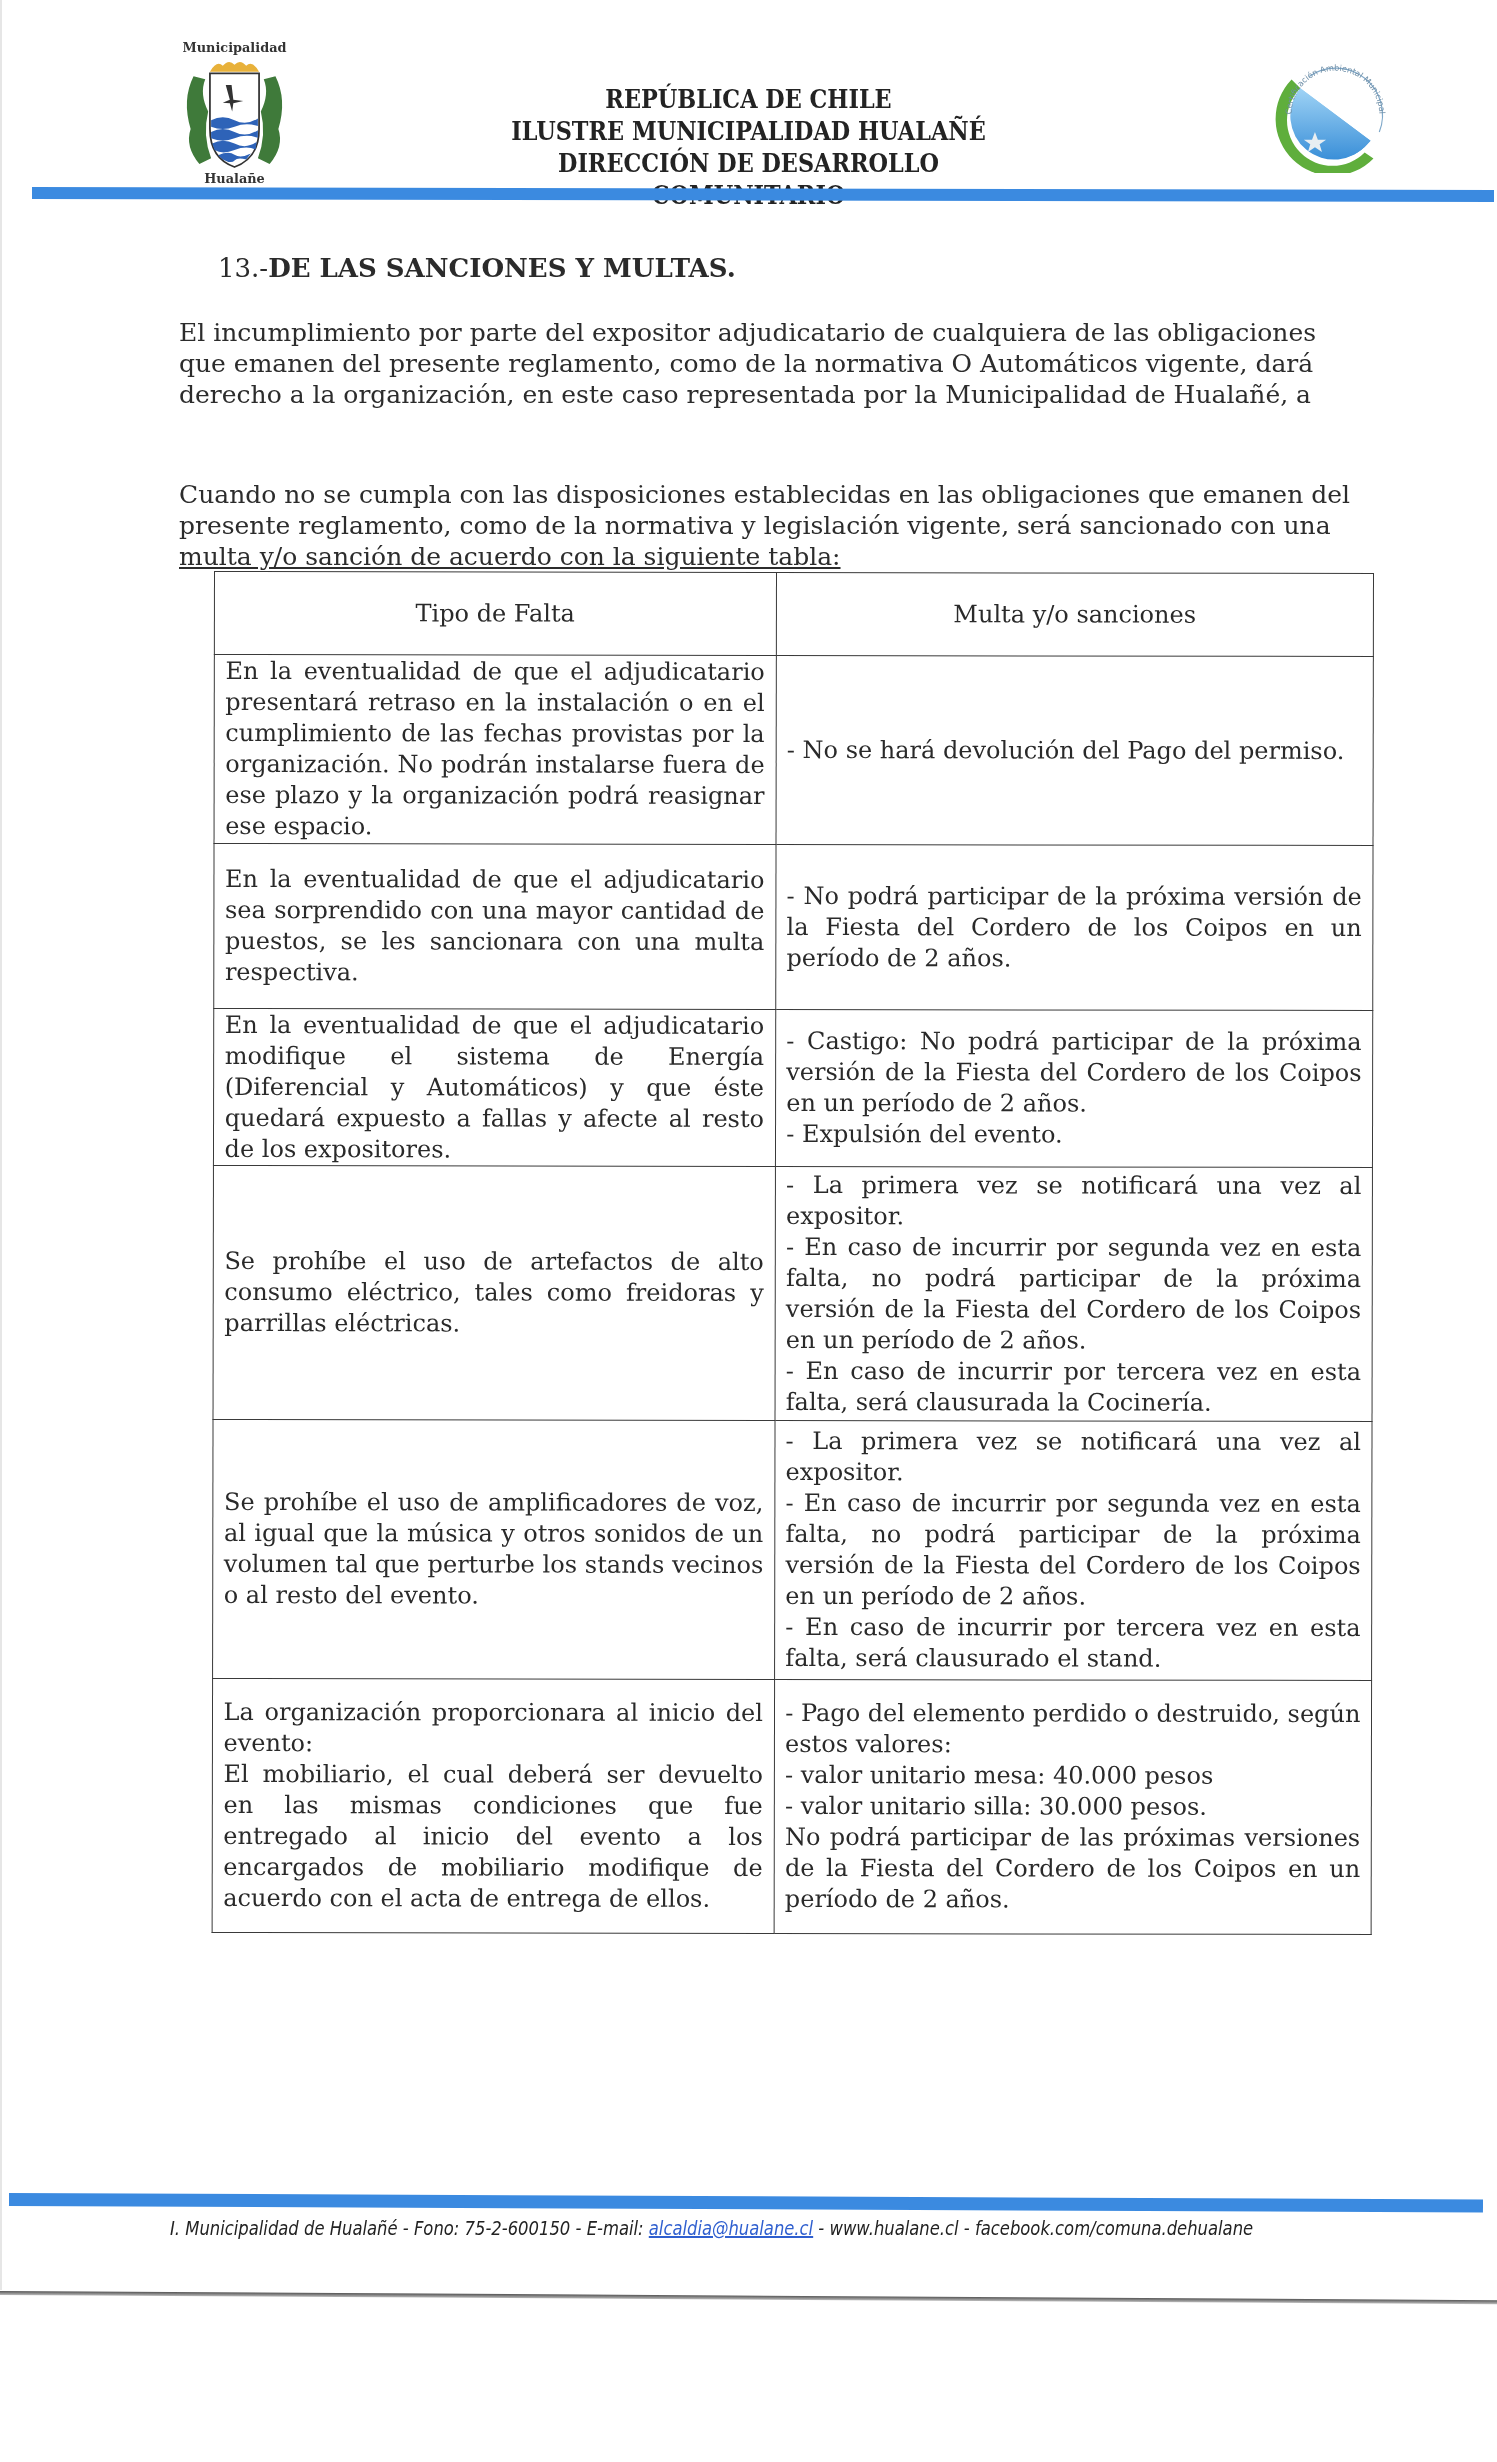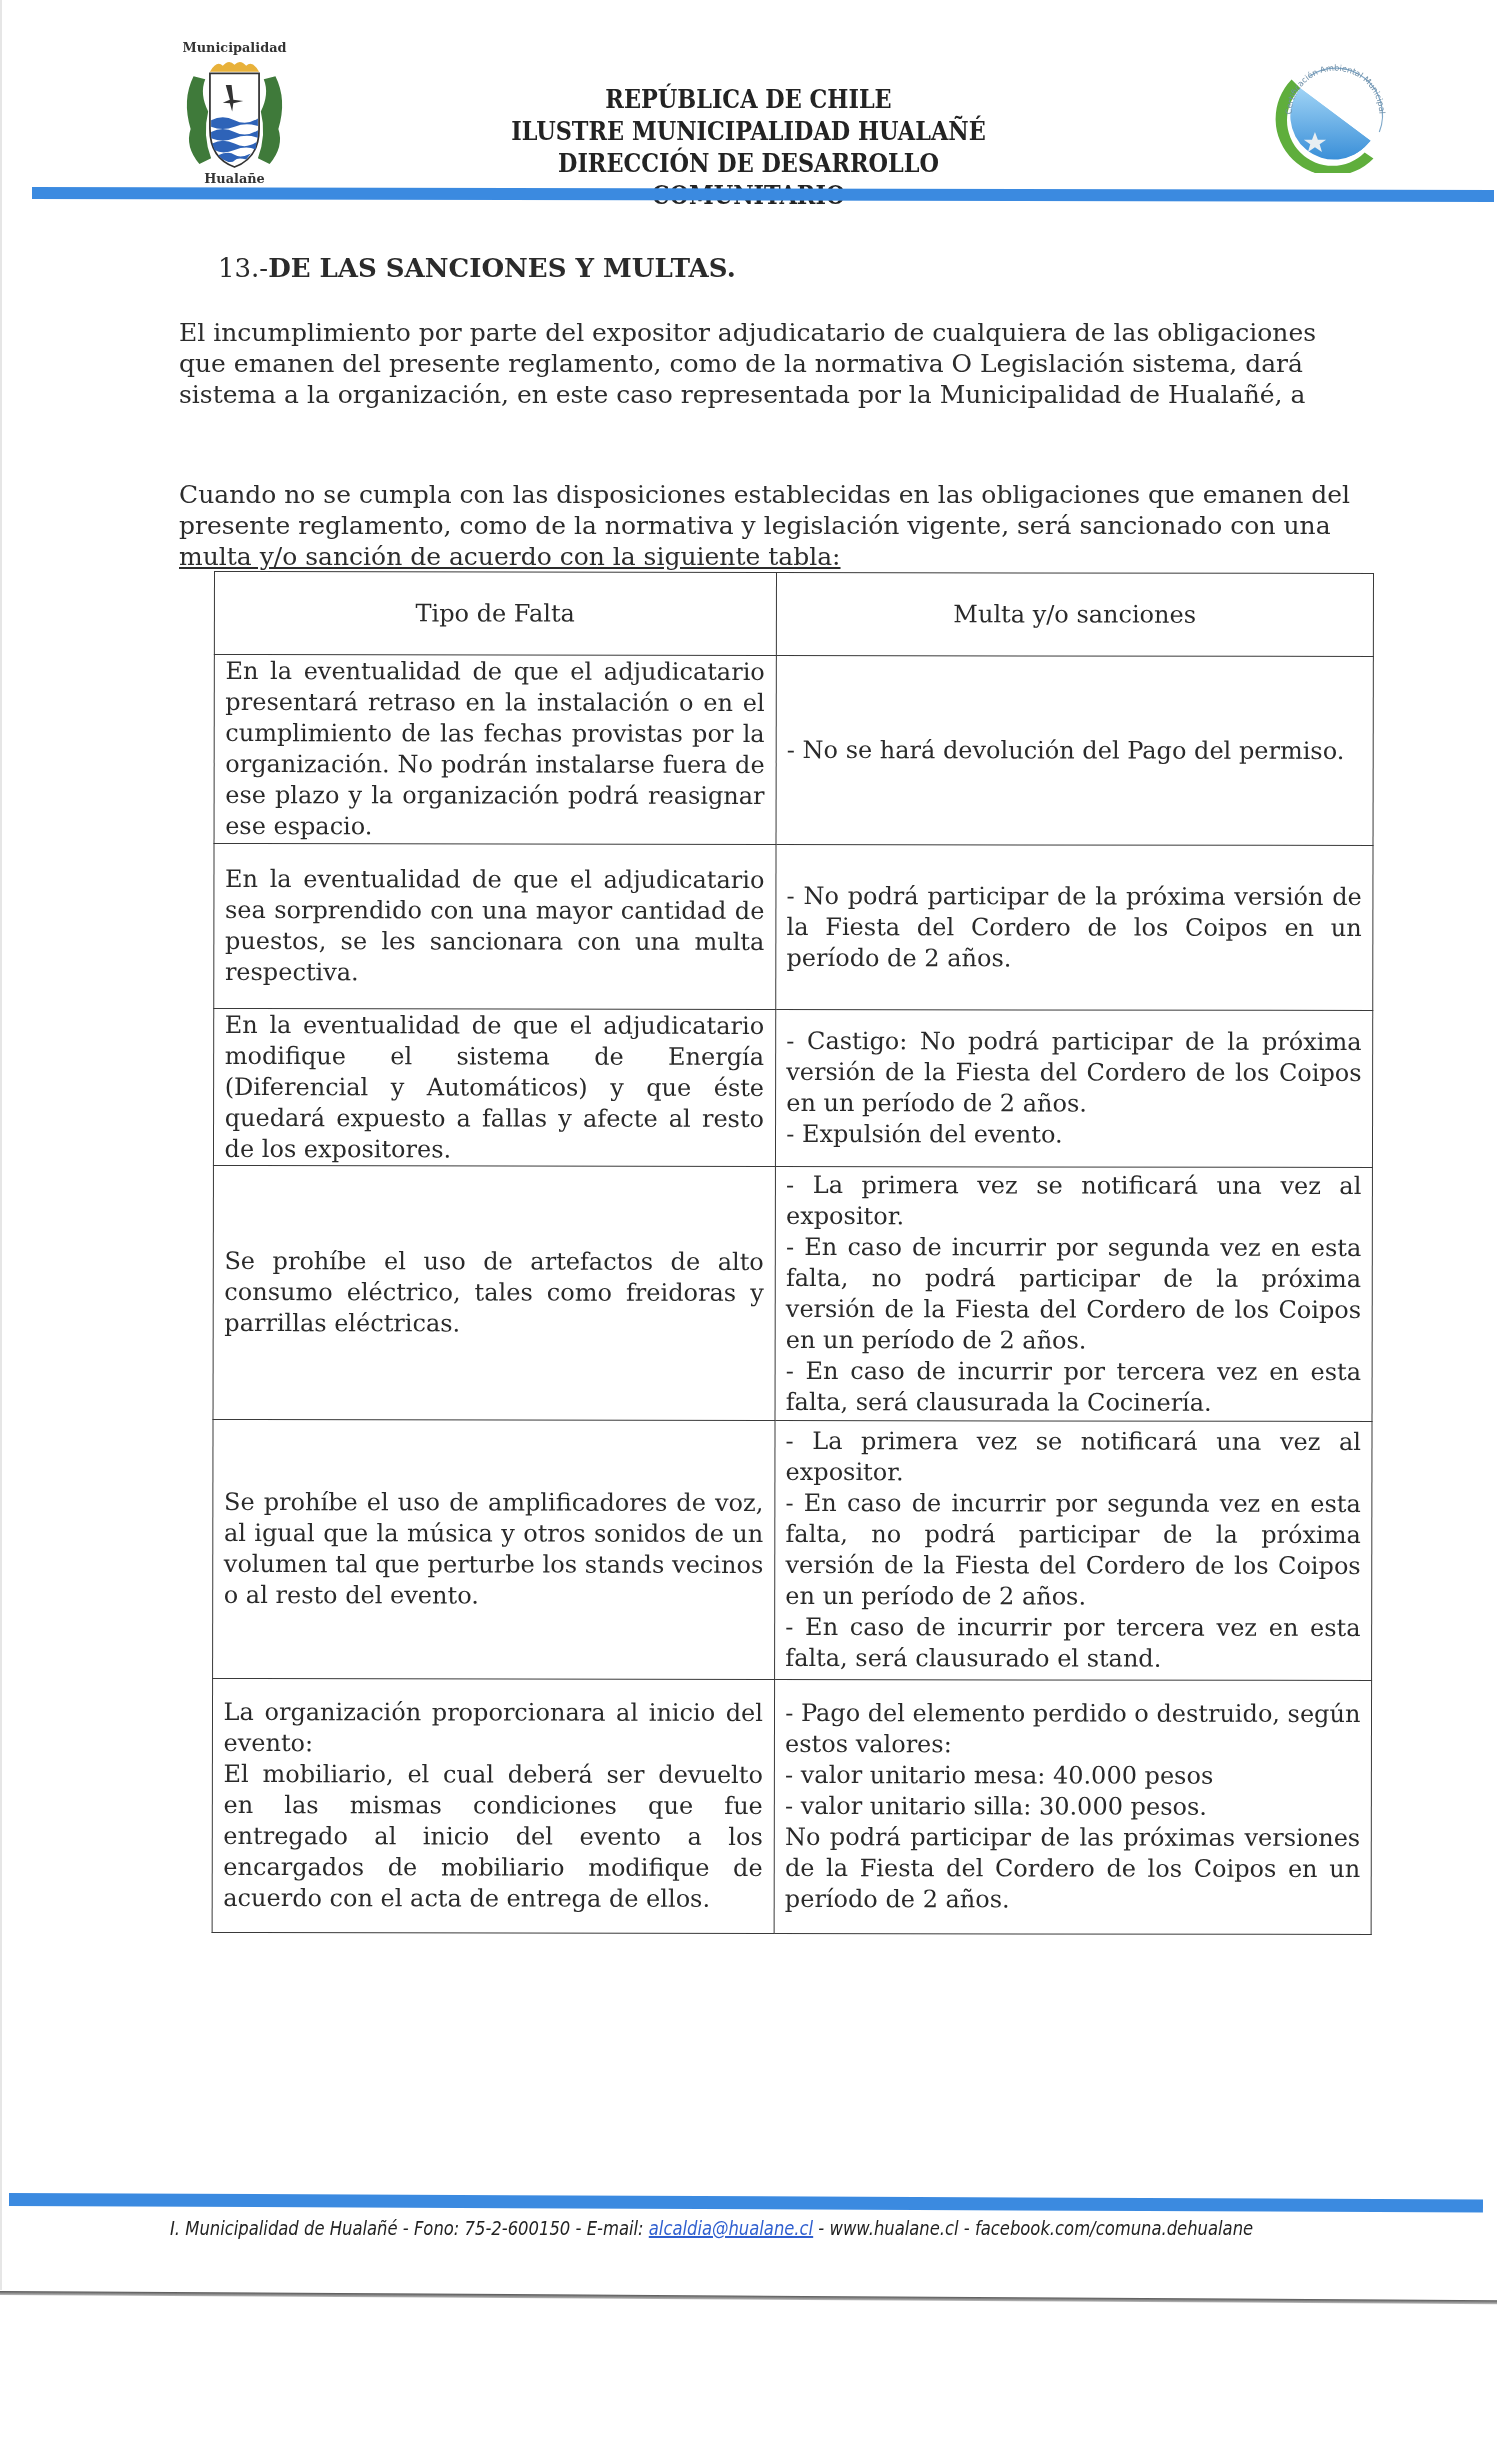--- a/index.html
+++ b/index.html
@@ -119,22 +119,22 @@
 
   <div class="header-rule"></div>
 </div>
 
 <div class="section-heading">
   <span class="num">13.-</span><span class="title">DE LAS SANCIONES Y MULTAS.</span>
 </div>
 
 <div class="para para1">
   <span class="line">El incumplimiento por parte del expositor adjudicatario de cualquiera de las obligaciones</span>
-  <span class="line">que emanen del presente reglamento, como de la normativa O Legislación sistema, dará</span>
-  <span class="line">sistema a la organización, en este caso representada por la Municipalidad de Hualañé, a</span>
+  <span class="line">que emanen del presente reglamento, como de la normativa O Automáticos vigente, dará</span>
+  <span class="line">derecho a la organización, en este caso representada por la Municipalidad de Hualañé, a</span>
 </div>
 
 <div class="para para2">
   <span class="line">Cuando no se cumpla con las disposiciones establecidas en las obligaciones que emanen del</span>
   <span class="line">presente reglamento, como de la normativa y legislación vigente, será sancionado con una</span>
   <span class="line underline">multa y/o sanción de acuerdo con la siguiente tabla:</span>
 </div>
 
 <table class="sanctions-table">
   <thead>

